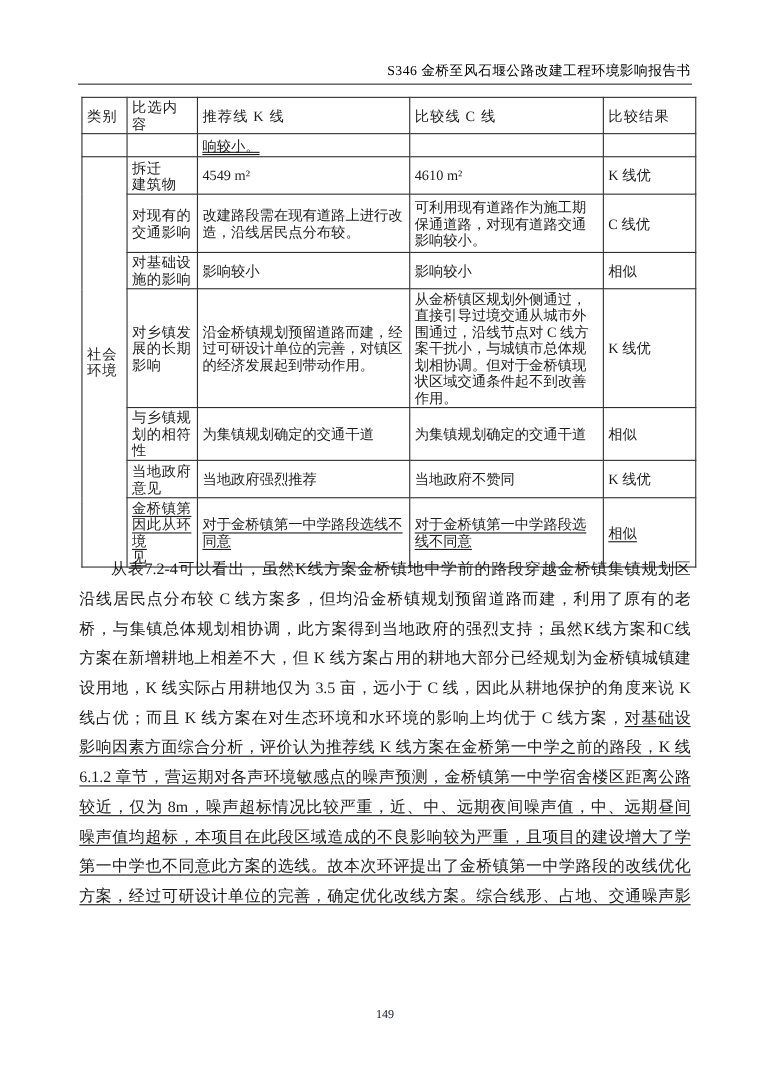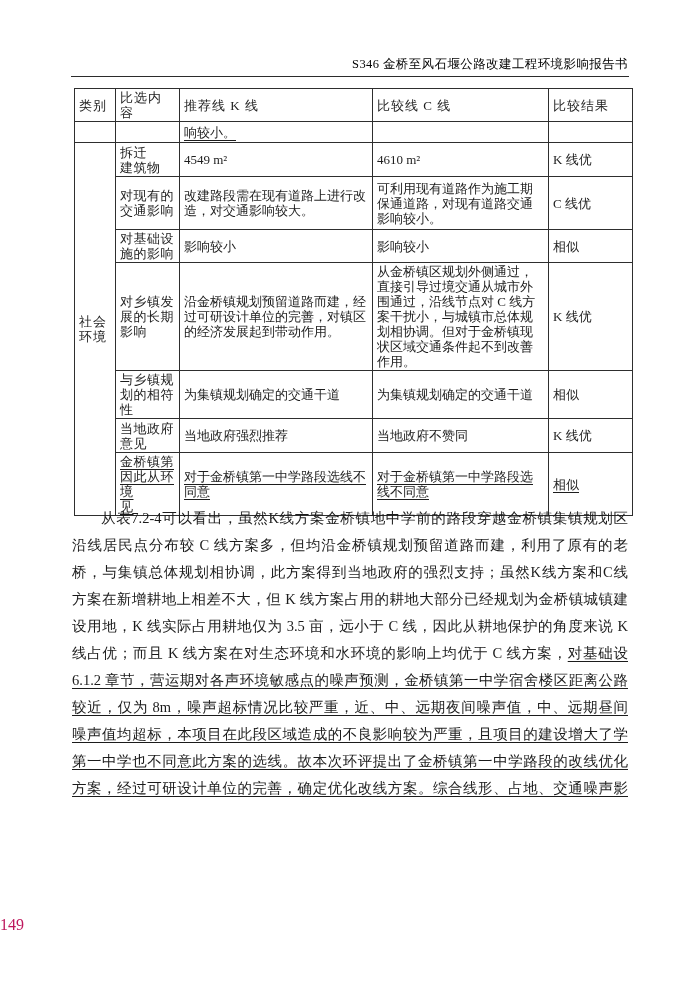--- a/index.html
+++ b/index.html
@@ -17,42 +17,42 @@
   
   table.cmp{
     position:absolute;top:88px;left:74px;width:558px;
     border-collapse:collapse;table-layout:fixed;font-size:13px;color:#1d1d1d;
   }
   table.cmp th,table.cmp td{
     border:1.6px solid #2e2e2e;text-align:left;vertical-align:middle;
     font-weight:normal;padding:1px 4px;line-height:15px;
   }
   table.cmp thead th{height:20px;letter-spacing:1px;}
-  tbody tr:nth-child(1) td{height:18px;}
+  tbody tr:nth-child(1) td{height:18px;text-decoration:underline;}
   tbody tr:nth-child(2) td{height:31px;}
   tbody tr:nth-child(3) td{height:50px;}
   tbody tr:nth-child(4) td{height:29px;}
   tbody tr:nth-child(5) td{height:86px;}
   tbody tr:nth-child(6) td{height:41px;}
   tbody tr:nth-child(7) td{height:31px;}
   tbody tr:nth-child(8) td{height:49px;}
   td.label-cell{white-space:pre-line;letter-spacing:0.5px;}
   td.cat-cell{letter-spacing:1px;white-space:pre-line;margin-top:12px;}
   .ul{text-decoration:underline;text-underline-offset:3px;text-decoration-thickness:1px;}
   
   .paragraph{
     position:absolute;top:505px;left:72px;width:556px;font-size:14.5px;color:#1b1b1b;
   }
   .para-line{
     height:27px;line-height:27px;text-align:justify;text-align-last:justify;
     overflow:hidden;white-space:nowrap;
   }
   .para-line.first{text-indent:2em;}
   .page-number{
-    position:absolute;top:916px;left:0;width:100%;font-size:16px;color:#be185d;
+    position:absolute;top:916px;left:0;width:100%;text-align:center;font-size:11px;color:#0f172a;
   }
 </style>
 </head>
 <body>
 
 <div class="page">
 
   <div class="header-title">S346 金桥至风石堰公路改建工程环境影响报告书</div>
   <div class="header-rule"></div>
 
@@ -86,21 +86,21 @@
 环境</span></td>
           <td class="label-cell"><span>拆迁
 建筑物</span></td>
           <td><span>4549 m²</span></td>
           <td><span>4610 m²</span></td>
           <td><span>K 线优</span></td>
         </tr>
         <tr>
           <td class="label-cell"><span>对现有的
 交通影响</span></td>
-          <td><span>改建路段需在现有道路上进行改造，对交通影响较大。</span></td>
+          <td><span>改建路段需在现有道路上进行改造，沿线居民点分布较。</span></td>
           <td><span>可利用现有道路作为施工期保通道路，对现有道路交通影响较小。</span></td>
           <td><span>C 线优</span></td>
         </tr>
         <tr>
           <td class="label-cell"><span>对基础设
 施的影响</span></td>
           <td><span>影响较小</span></td>
           <td><span>影响较小</span></td>
           <td><span>相似</span></td>
         </tr>
@@ -138,20 +138,21 @@
       </tbody>
   </table>
 
   <div class="paragraph">
       <div class="para-line first"><span>从表7.2-4可以看出，虽然K线方案金桥镇地中学前的路段穿越金桥镇集镇规划区</span></div>
       <div class="para-line"><span>沿线居民点分布较 C 线方案多，但均沿金桥镇规划预留道路而建，利用了原有的老</span></div>
       <div class="para-line"><span>桥，与集镇总体规划相协调，此方案得到当地政府的强烈支持；虽然K线方案和C线</span></div>
       <div class="para-line"><span>方案在新增耕地上相差不大，但 K 线方案占用的耕地大部分已经规划为金桥镇城镇建</span></div>
       <div class="para-line"><span>设用地，K 线实际占用耕地仅为 3.5 亩，远小于 C 线，因此从耕地保护的角度来说 K</span></div>
       <div class="para-line"><span>线占优；而且 K 线方案在对生态环境和水环境的影响上均优于 C 线方案，</span><span class="ul">对基础设</span></div>
+      <div class="para-line"><span class="ul">影响因素方面综合分析，评价认为推荐线 K 线方案在金桥第一中学之前的路段，K 线</span></div>
       <div class="para-line"><span class="ul">6.1.2 章节，营运期对各声环境敏感点的噪声预测，金桥镇第一中学宿舍楼区距离公路</span></div>
       <div class="para-line"><span class="ul">较近，仅为 8m，噪声超标情况比较严重，近、中、远期夜间噪声值，中、远期昼间</span></div>
       <div class="para-line"><span class="ul">噪声值均超标，本项目在此段区域造成的不良影响较为严重，且项目的建设增大了学</span></div>
       <div class="para-line"><span class="ul">第一中学也不同意此方案的选线。故本次环评提出了金桥镇第一中学路段的改线优化</span></div>
       <div class="para-line"><span class="ul">方案，经过可研设计单位的完善，确定优化改线方案。综合线形、占地、交通噪声影</span></div>
     </div>
 
   <div class="page-number">149</div>
 </div>
 

